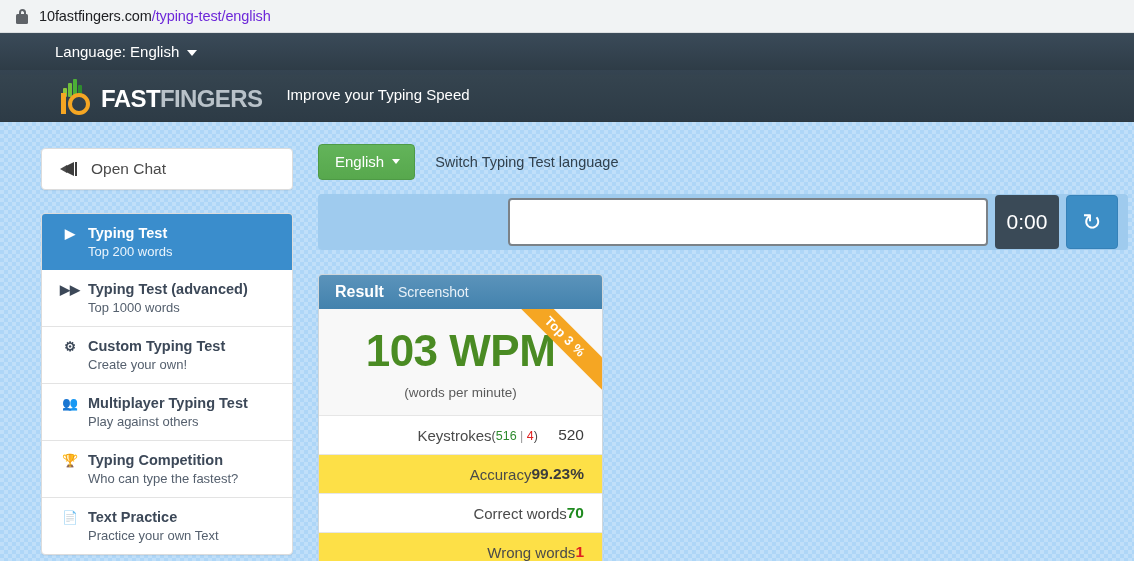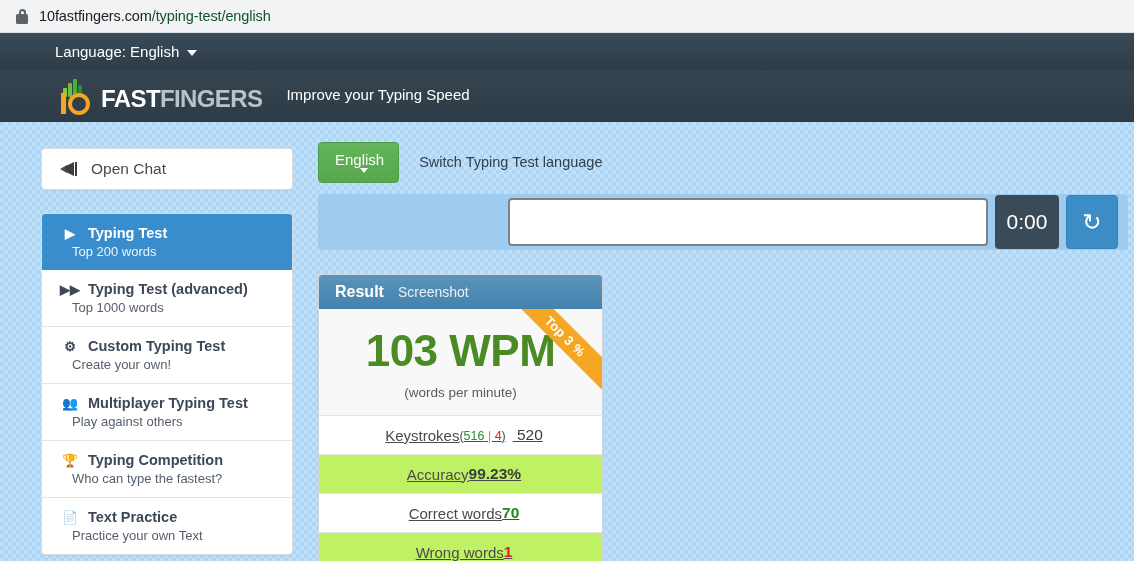--- a/index.html
+++ b/index.html
@@ -24,21 +24,21 @@
     width: 7px; height: 7px;
     border: 2px solid #5f6368; border-bottom: none;
     border-radius: 4px 4px 0 0;
   }
   #lock-icon .body {
     position: absolute; left: 0; top: 5.5px;
     width: 12px; height: 9.5px;
     background: #5f6368; border-radius: 1.5px;
   }
   #url-text { font-size: 14.5px; color: #202124; white-space: nowrap; letter-spacing: -0.1px;}
-  #url-text .dim { color: #14532d; }
+  #url-text .dim { color: #6d28d9; }
 
   
   #site-nav {
     width: 1134px; height: 89px;
     background: linear-gradient(180deg,#3c4c5a 0%, #344350 47%, #35444f 48%, #2d3b46 100%);
     position: relative;
     border-bottom: 1px solid #2b3840;
   }
   #nav-top { height: 51px; display: flex; align-items: center; padding-left: 57px; }
   #nav-bottom {
@@ -113,33 +113,33 @@
     box-shadow: 0 1px 1px rgba(0,0,0,.05);
   }
   .nav-item {
     padding: 11px 14px 11px 18px;
     border-bottom: 1px solid #e3e3e3;
   }
   .nav-item:last-child { border-bottom: none; }
   .nav-item.active { background: #3a8dcc; border-bottom: none; }
   .nav-title { font-size: 14.5px; font-weight: bold; color: #3c4858; display: flex; align-items: center; }
   .nav-item.active .nav-title { color: #ffffff; }
-  .nav-sub { font-size: 13px; color: #55606e; margin-top: 3px; margin-left: 12px; }
+  .nav-sub { font-size: 13px; color: #55606e; margin-top: 3px; margin-left: 28px; }
   .nav-item.active .nav-sub { color: #eaf4fc; }
   .nav-ico { width: 20px; margin-right: 8px; display: inline-flex; justify-content: center; align-items: center; font-size: 13px; color: #3c4858; flex: none; }
   .nav-item.active .nav-ico { color: #fff; }
 
   
   #main { position: absolute; left: 318px; top: 22px; width: 810px; }
   #lang-row { display: flex; align-items: center; height: 36px; }
   #lang-btn {
     background: linear-gradient(180deg,#63b45a 0%,#57a84d 100%);
     border: 1px solid #4e9a46; border-radius: 4px;
     color: #fff; font-size: 15px; padding: 8px 14px 9px 16px;
-    display: flex; align-items: center; cursor: pointer; flex-direction: column;
+    display: flex; align-items: center; cursor: pointer;
   }
   #lang-btn-caret {
     display: inline-block; margin-left: 8px;
     border-left: 4px solid transparent; border-right: 4px solid transparent;
     border-top: 5px solid #fff;
   }
   #switch-label { font-size: 14.5px; color: #31414e; margin-left: 20px; }
 
   #input-row {
     margin-top: 14px; height: 56px; width: 810px;
@@ -188,31 +188,31 @@
   #ribbon {
     position: absolute; right: -38px; top: 16px;
     width: 150px; transform: rotate(45deg);
     background: #f5a623; color: #fff;
     font-size: 13px; font-weight: bold; text-align: center;
     padding: 4px 0; letter-spacing: .3px;
   }
 
   .stat-row {
     height: 39px; display: flex; align-items: center;
-    justify-content: center;
+    justify-content: flex-end;
     padding: 0 18px 0 25px;
     border-top: 1px solid #e6e6e6;
-    font-size: 15px; color: #4a4a4a; text-decoration: underline;
-  }
-  .stat-row.alt { background: #bef264; }
+    font-size: 15px; color: #4a4a4a;
+  }
+  .stat-row.alt { background: #fde047; }
   .stat-val { font-size: 15.5px; color: #3c3c3c; }
   .stat-val.bold { font-weight: bold; }
   .stat-val.green { color: #1f8a1f; font-weight: bold; }
   .stat-val.red { color: #e02020; font-weight: bold; }
-  .ks-detail { font-size: 12.5px; margin-right: 7px; }
+  .ks-detail { font-size: 12.5px; margin-right: 16px; }
   .ks-detail .ok { color: #2e8b2e; }
   .ks-detail .sep { color: #999; }
   .ks-detail .bad { color: #e02020; }
 </style>
 </head>
 <body>
 
 <div id="browser-bar">
   <span id="lock-icon">
     <span class="shackle"></span>

